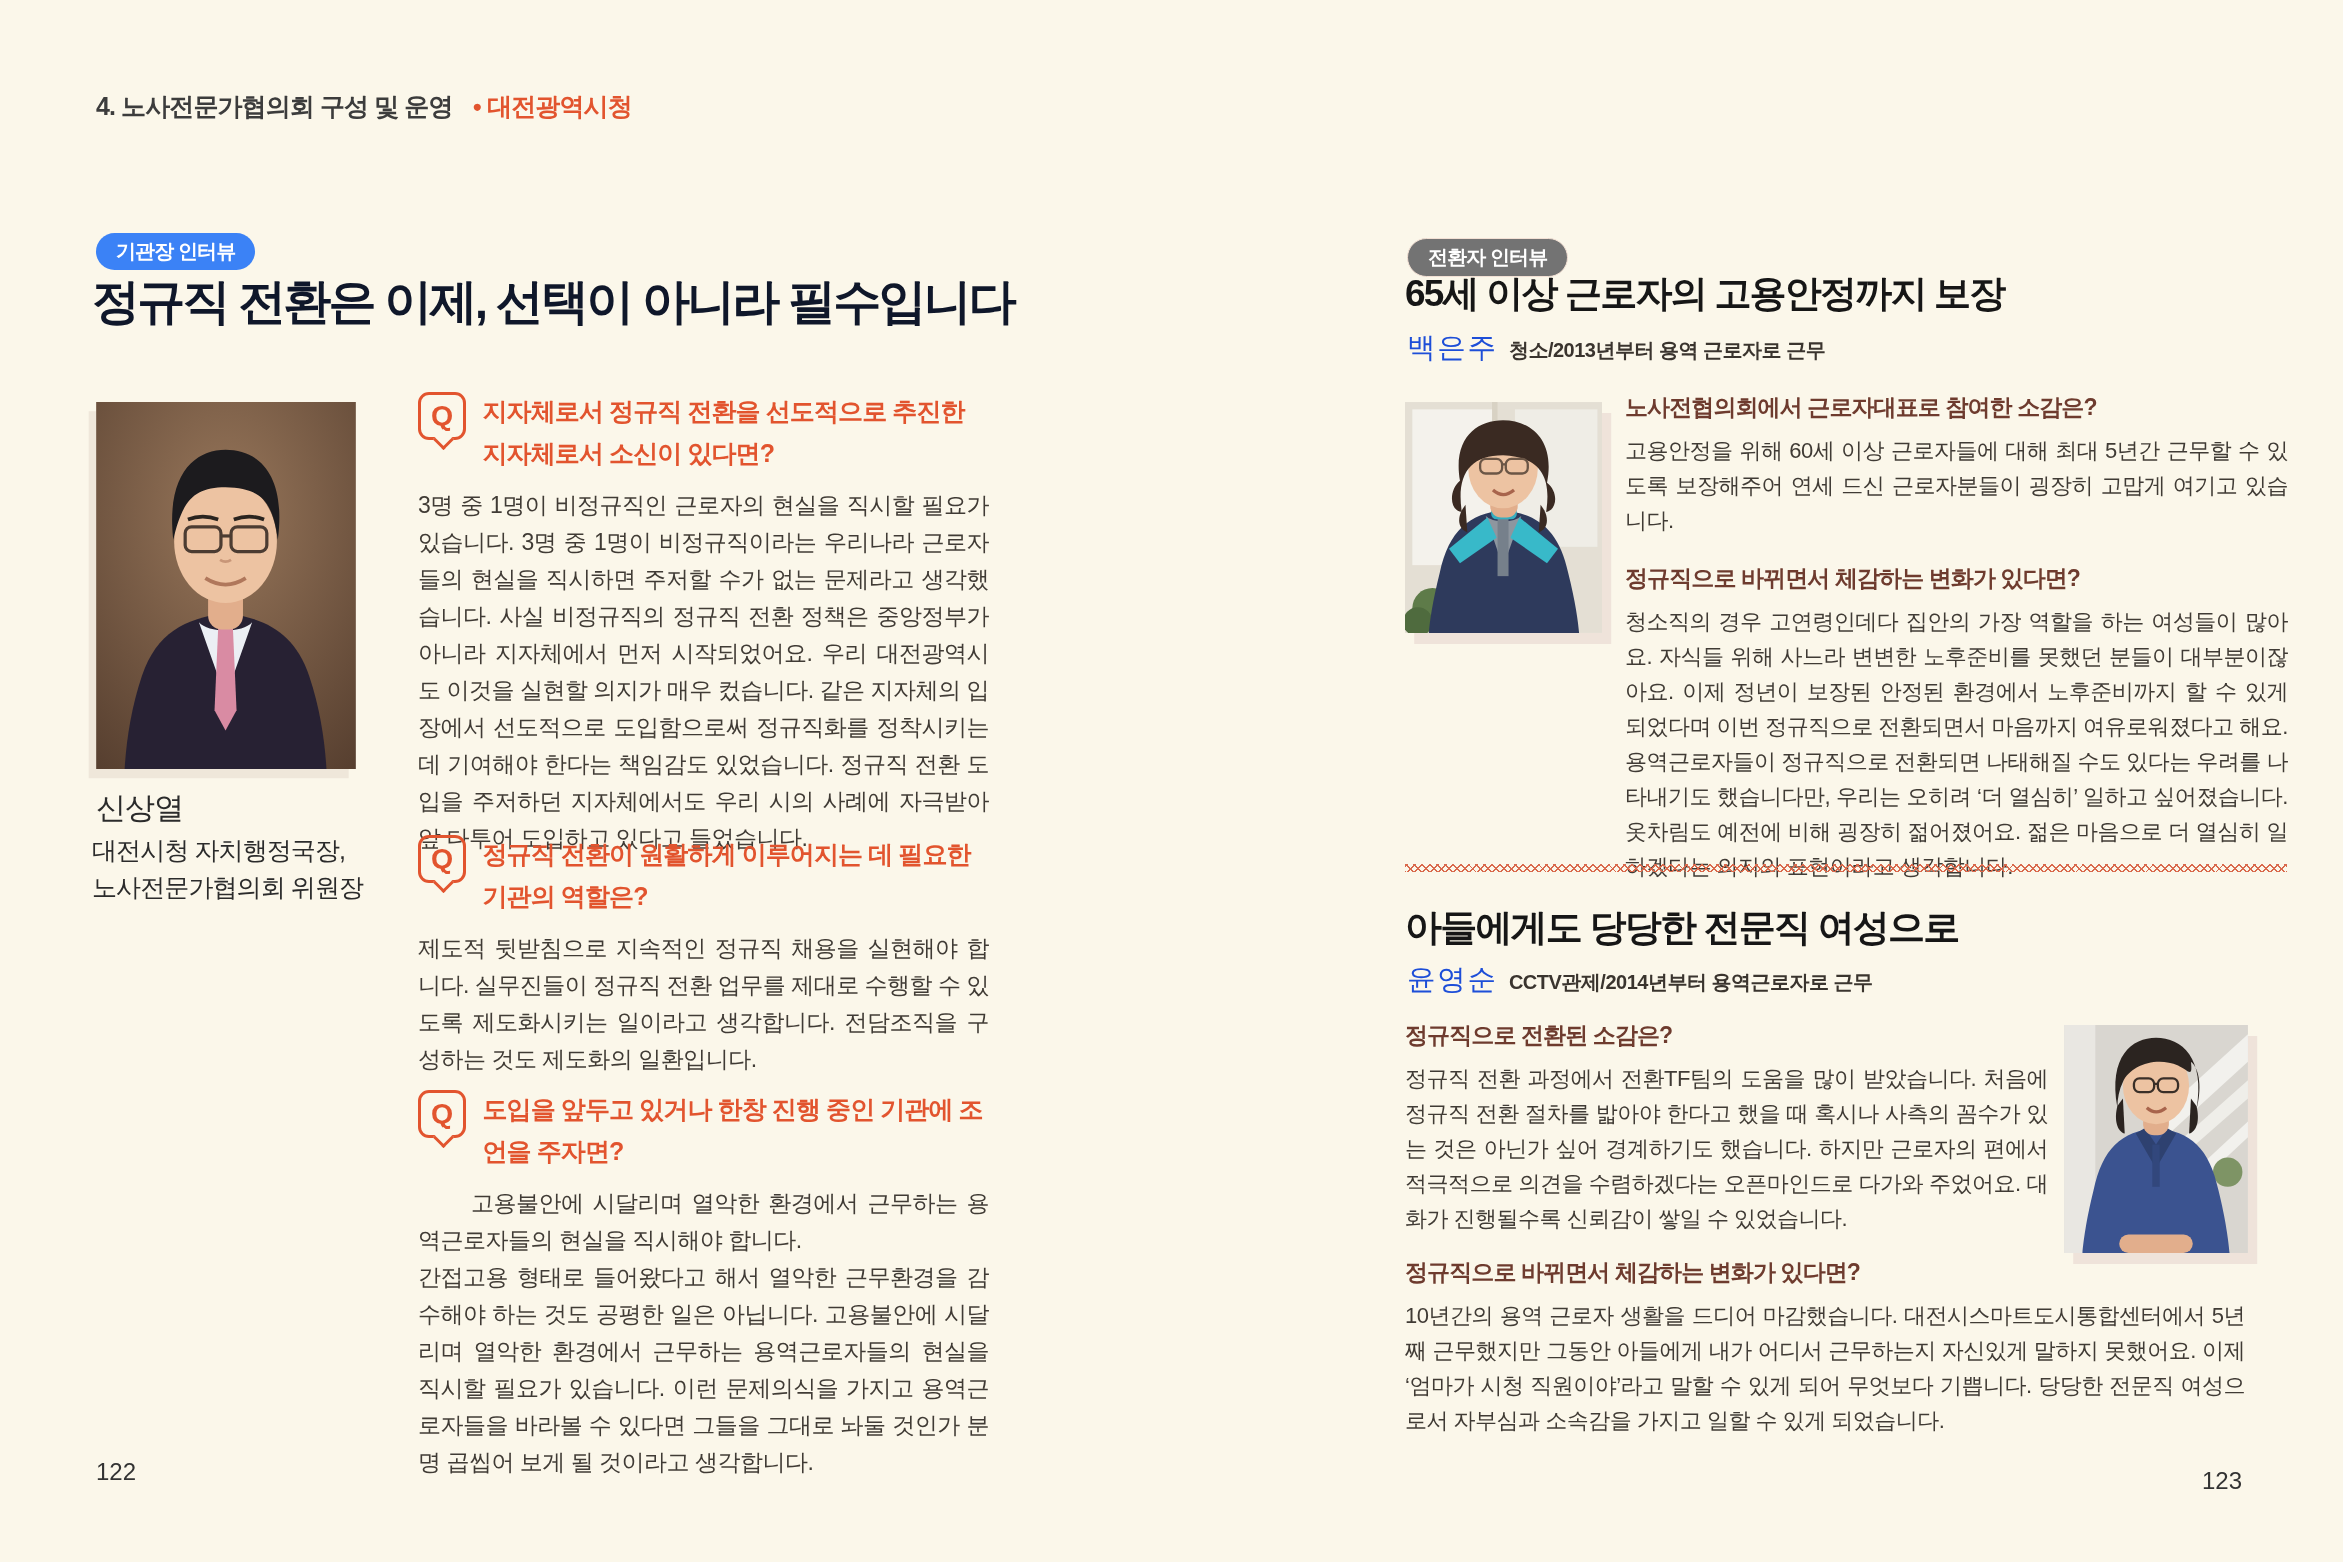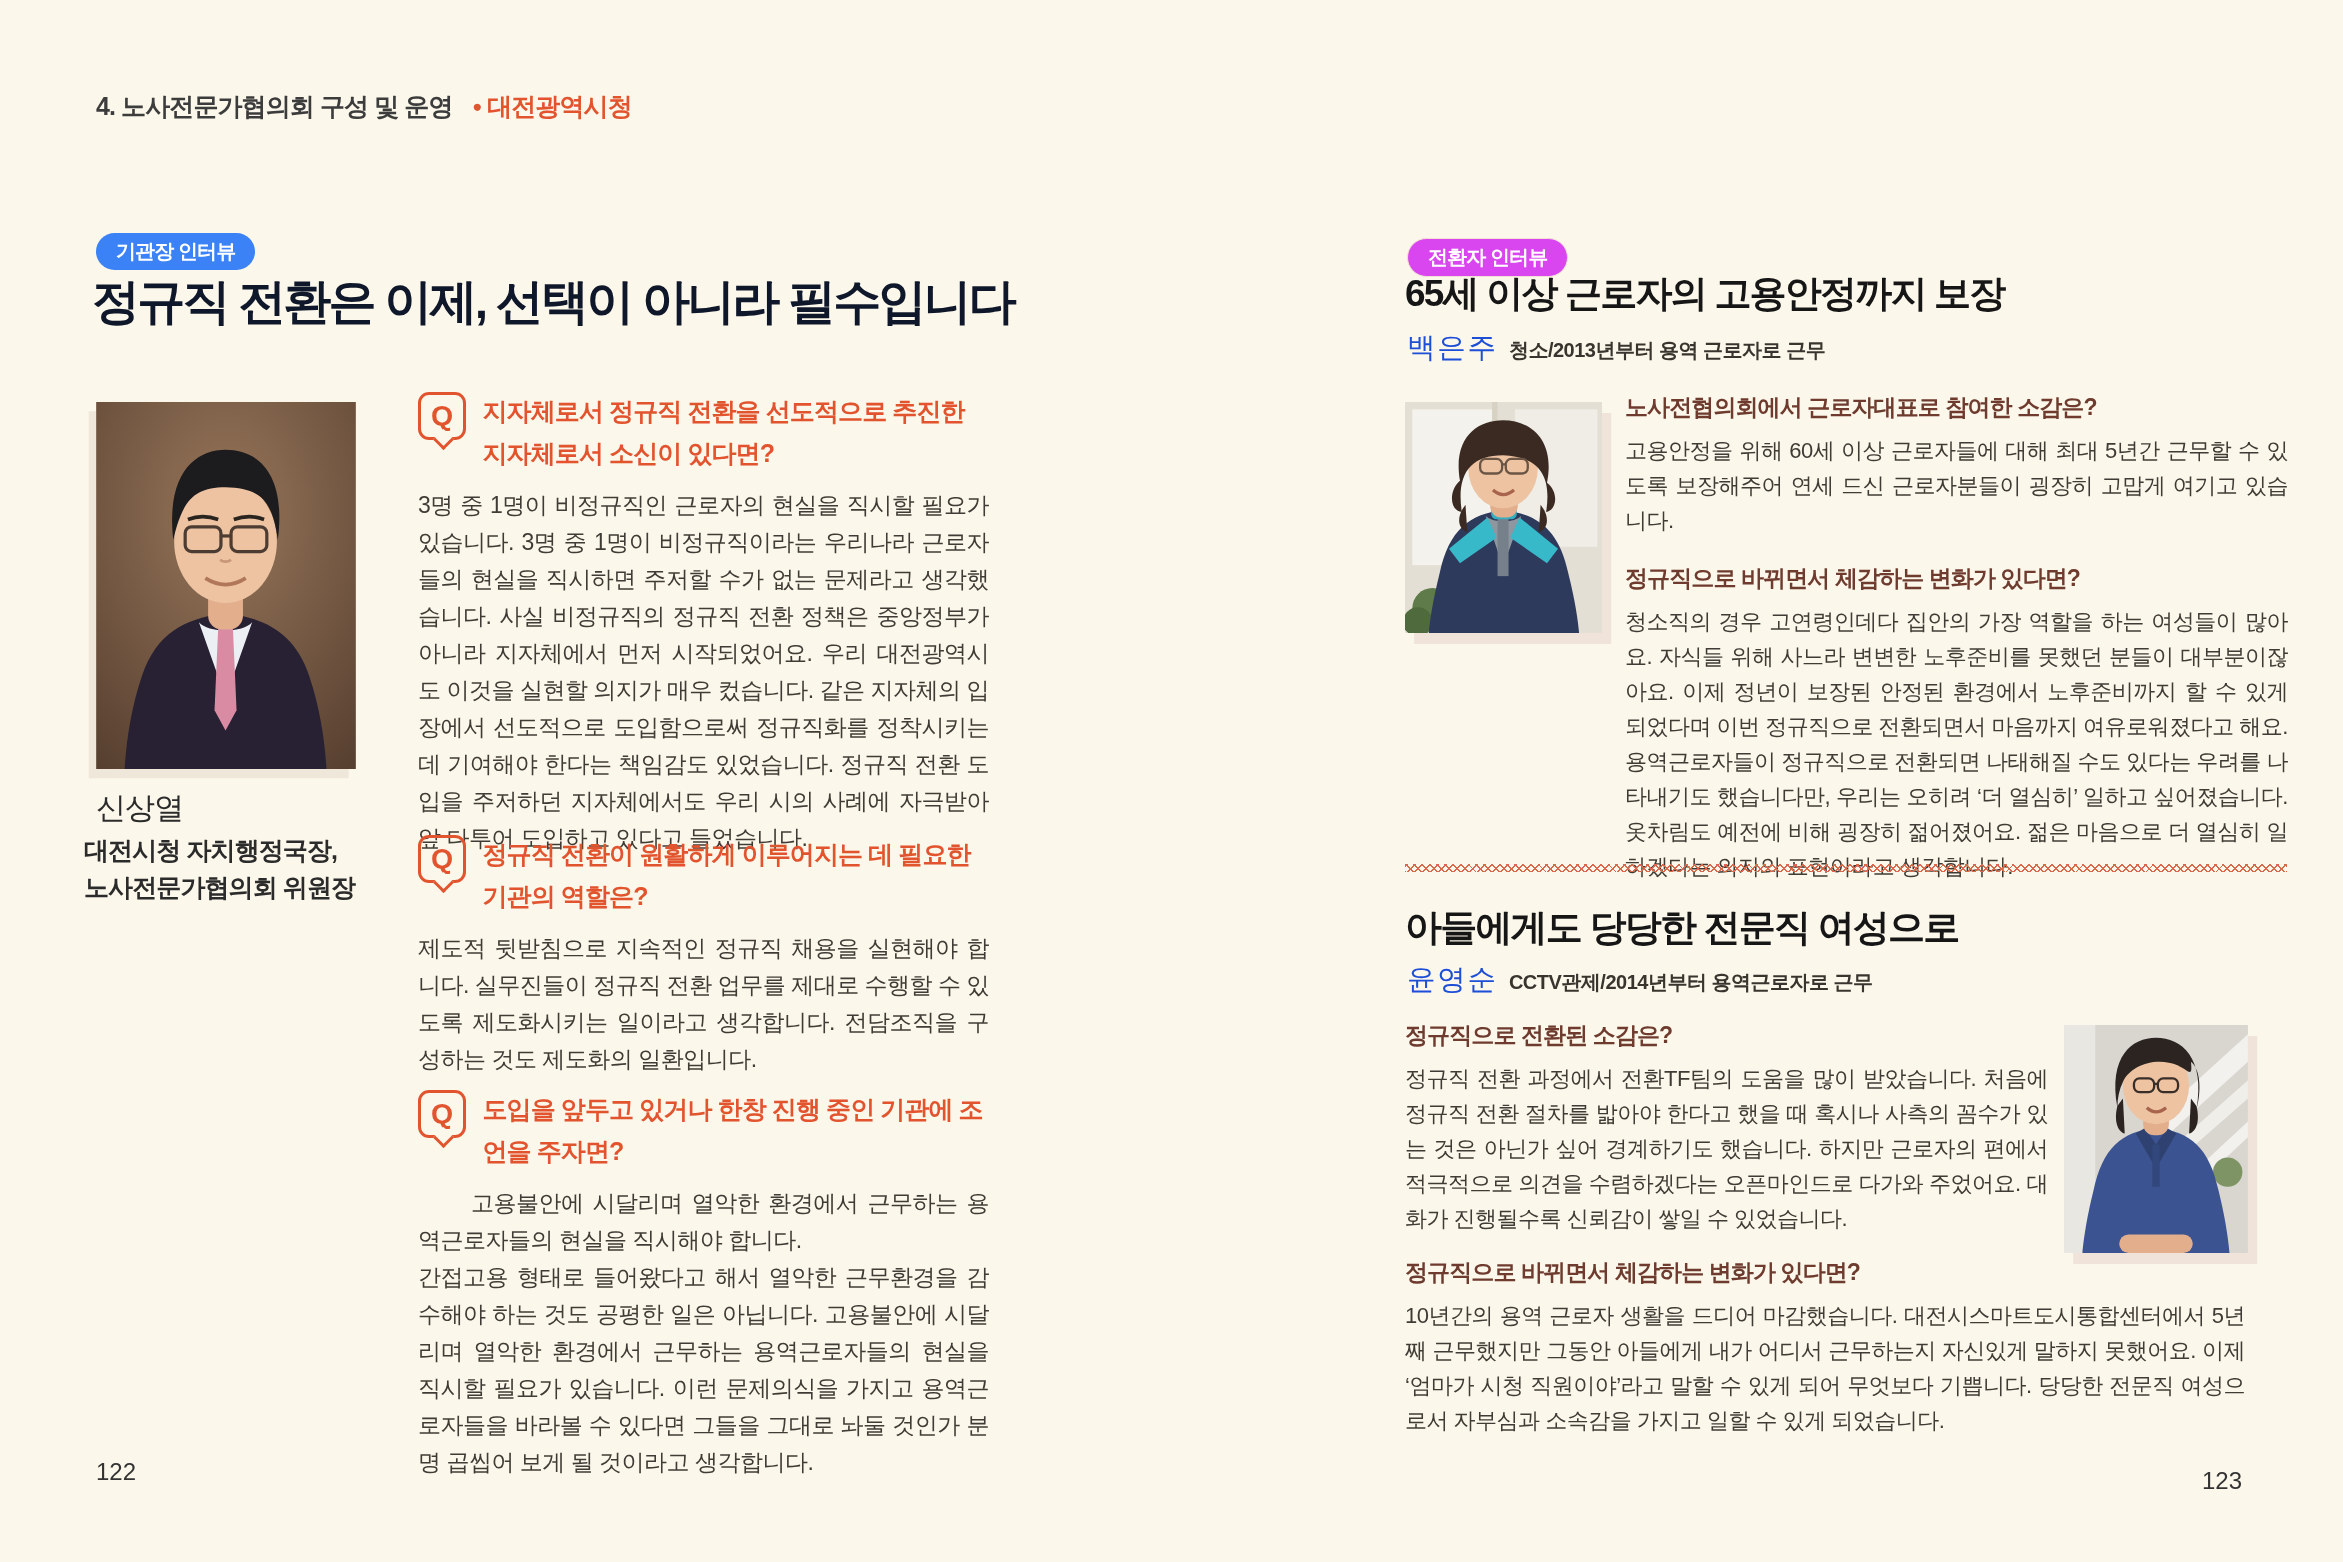--- a/index.html
+++ b/index.html
@@ -14,28 +14,28 @@
 
   
   .header{left:96px;top:90px;font-size:25px;font-weight:bold;color:#3C3C3C;letter-spacing:-0.9px;text-align:center;}
   .header .org{color:#E2542E;}
   .header .bullet{font-size:16.5px;vertical-align:2.8px;margin:0 5.5px 0 20px;color:#E2542E;}
 
   
   .badge{height:37px;line-height:37px;padding:0 20px;border-radius:20px;
     color:#fff;font-size:20px;font-weight:bold;letter-spacing:-0.9px;display:inline-block;}
   .badge-orange{background:#3b82f6;}
-  .badge-brown{background:#d946ef;border:1.8px solid #F2E0D4;}
+  .badge-brown{background:#737373;border:1.8px solid #F2E0D4;}
 
   
   .lp-title{left:92px;top:270px;font-size:48px;font-weight:900;color:#0f172a;letter-spacing:-2.8px;}
   .lp-photo{left:96px;top:402px;width:260px;height:367px;box-shadow:-7.3px 9.2px 0 #EFE7DA;}
   .lp-photo svg{display:block;}
   .lp-name{left:96px;top:788px;font-size:30px;font-weight:500;color:#2B2B2B;letter-spacing:-0.9px;}
-  .lp-role{left:84px;top:832px;font-size:25px;font-weight:bold;color:#2B2B2B;line-height:37px;letter-spacing:-0.9px;}
+  .lp-role{left:92px;top:832px;font-size:25px;font-weight:normal;color:#2B2B2B;line-height:37px;letter-spacing:-0.9px;}
 
   .qa-block{width:571px;}
   .qa-q{display:flex;gap:16.5px;}
   .q-icon{position:relative;flex:0 0 auto;width:42px;height:42px;margin-top:1.8px;
     border:3.7px solid #E2542E;border-radius:11px;color:#E2542E;
     font-weight:bold;font-size:28.5px;display:flex;align-items:center;justify-content:center;}
   .q-icon::after{content:"";position:absolute;bottom:-10px;left:14.7px;width:12px;height:12px;
     background:#FBF7EA;border-right:3.7px solid #E2542E;border-bottom:3.7px solid #E2542E;
     transform:rotate(45deg);}
   .q-text{font-size:25px;font-weight:bold;color:#E2542E;line-height:42px;letter-spacing:-0.9px;}

